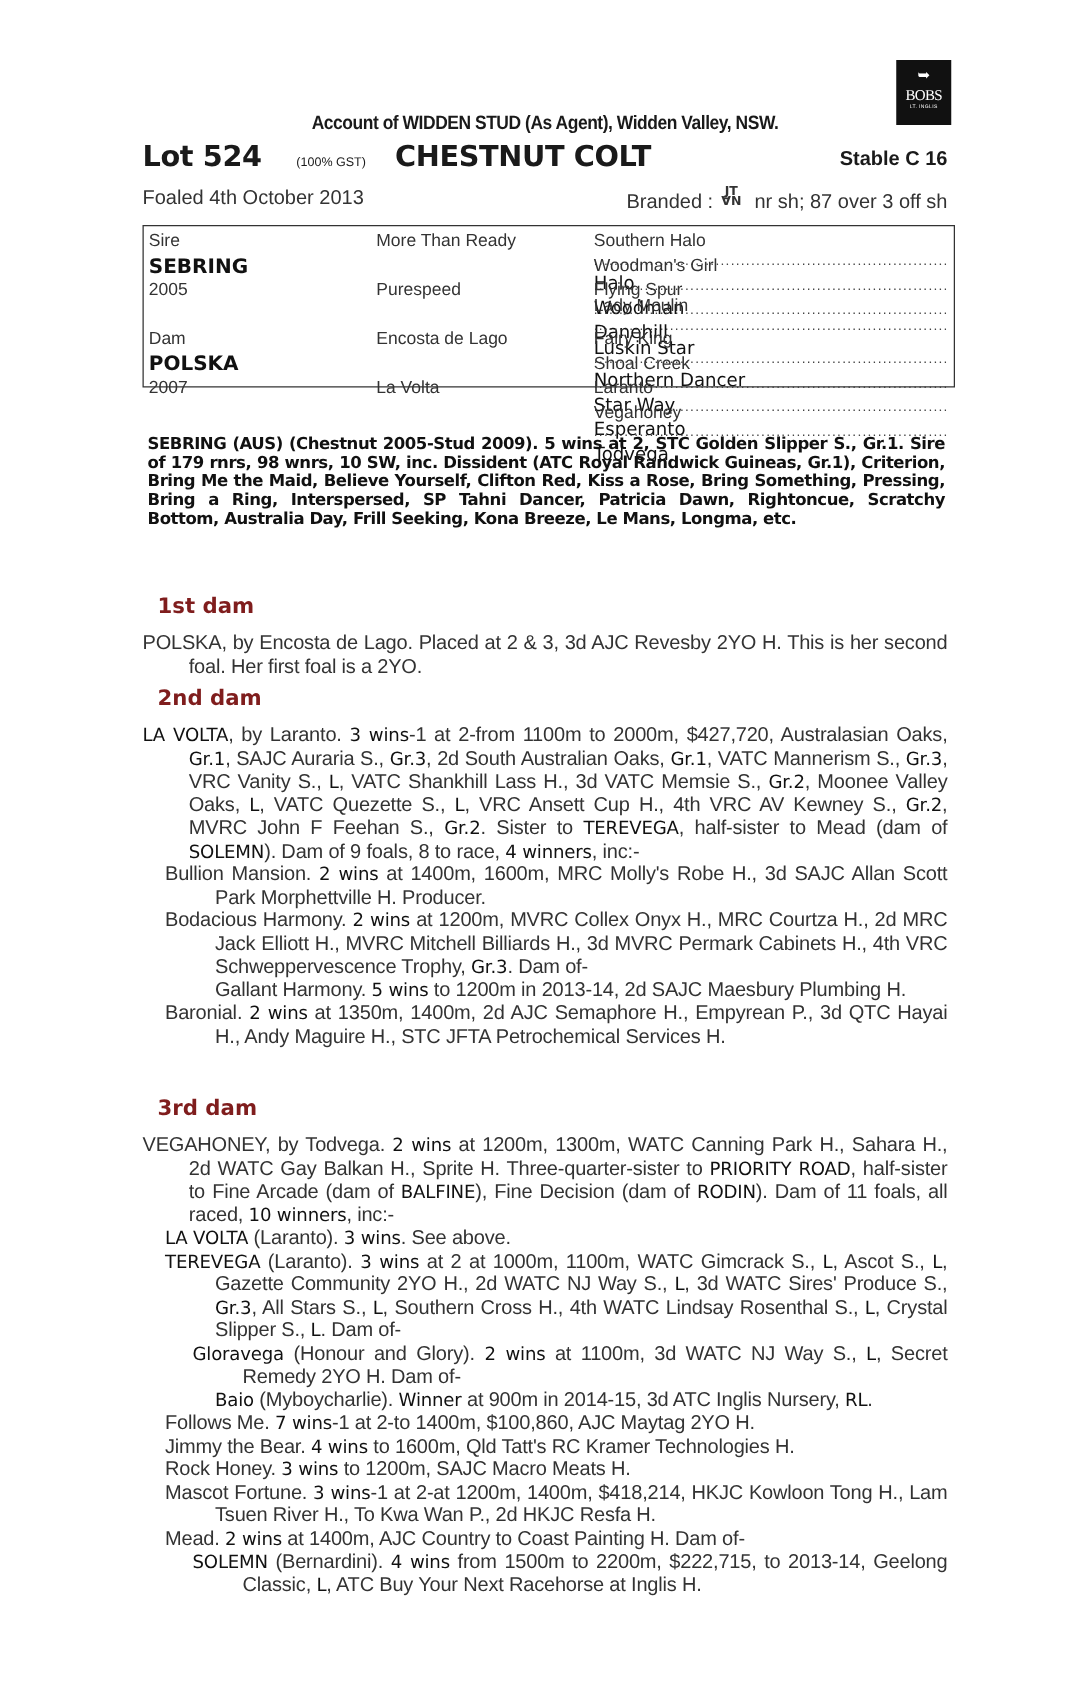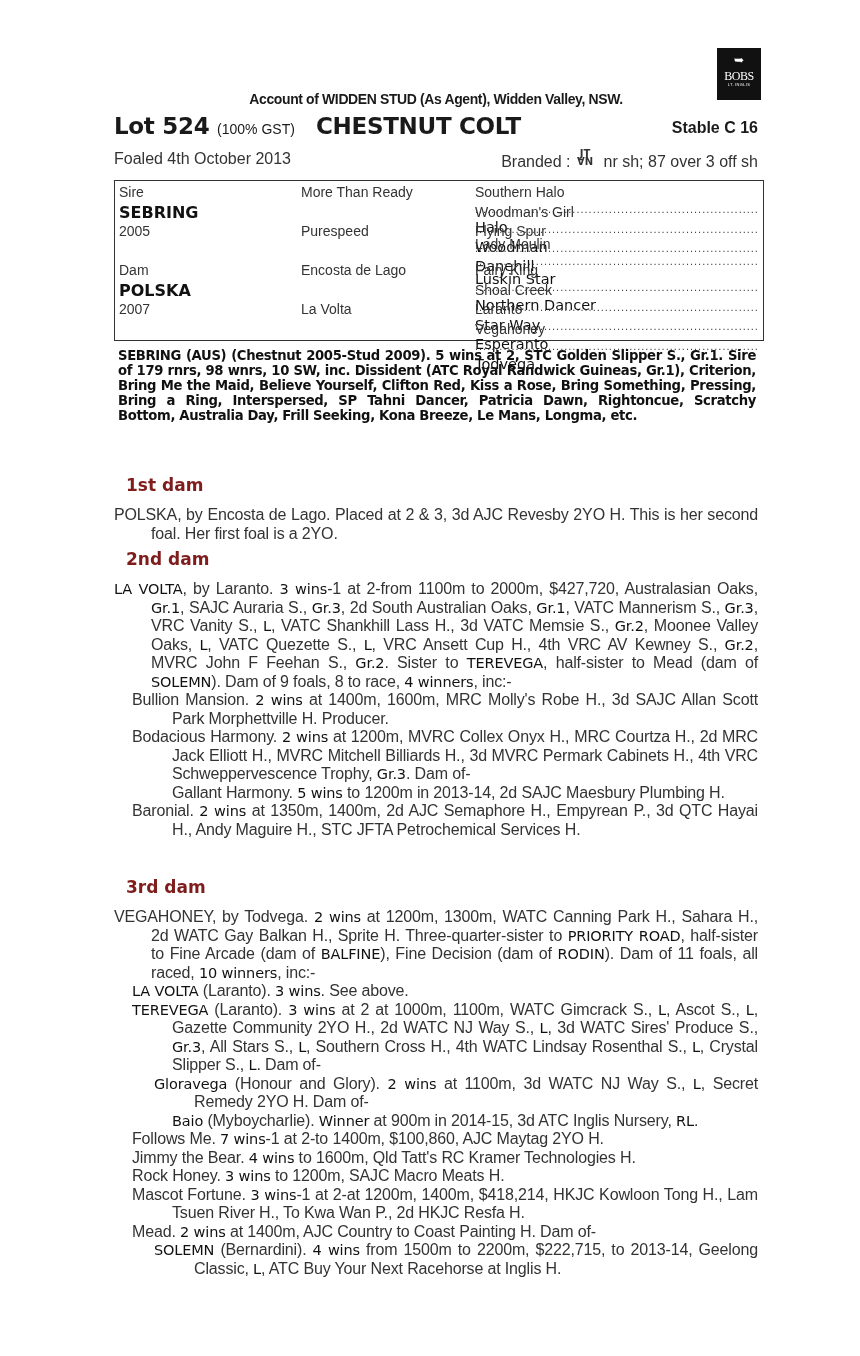--- a/index.html
+++ b/index.html
@@ -14,31 +14,31 @@
   .logo .bird { display: block; margin-top: 6px; font-size: 12px; line-height: 12px; }
   .logo .bobs { display: block; font-family: "Liberation Serif", serif; font-size: 12px; line-height: 12px; letter-spacing: -0.5px; margin-top: 4px; }
   .logo .sub { display: block; font-size: 4px; line-height: 6px; letter-spacing: 0.3px; }
 
   .account {
     position: absolute; left: 114px; top: 90px; width: 644px; text-align: center;
     font-weight: bold; font-size: 15.5px; letter-spacing: -0.4px; transform: scaleX(0.9); transform-origin: 50% 0;
   }
   .lotline { position: absolute; left: 114px; top: 113px; width: 644px; height: 30px; }
   .lot { position: absolute; left: 0; top: 0; font-weight: 900; font-size: 23px; font-family: "DejaVu Sans", sans-serif; letter-spacing: -0.3px; }
-  .gst { font-weight: normal; font-family: "Liberation Sans", sans-serif; font-size: 14px; letter-spacing: 0; }
+  .gst { font-weight: normal; font-family: "Liberation Sans", sans-serif; font-size: 10px; letter-spacing: 0; margin-left: 20px; }
   .colt { position: absolute; left: 202px; top: 0; font-weight: 900; font-size: 23px; font-family: "DejaVu Sans", sans-serif; letter-spacing: -0.3px; }
   .stable { position: absolute; right: 0; top: 6px; font-weight: bold; font-size: 16px; font-family: Liberation Sans, sans-serif; }
 
   .foalline { position: absolute; left: 114px; top: 150px; width: 644px; height: 22px; font-size: 16px; color: #333; }
   .foaled { position: absolute; left: 0; top: 0; }
   .branded { position: absolute; right: 0; top: 0; white-space: nowrap; }
   .brandmark { display: inline-block; font-weight: bold; font-size: 10px; line-height: 8px; vertical-align: 2px; text-align: center; margin: 0 6px 16px 2px; font-family: "DejaVu Sans", sans-serif; }
 
   .ped {
-    position: absolute; left: 114px; top: 180px; width: 650px; height: 161px;
+    position: absolute; left: 114px; top: 180px; width: 650px; height: 130px;
     border: 1.5px solid #333; box-sizing: border-box;
   }
   .ped .row { position: absolute; left: 0; height: 19.5px; width: 100%; font-size: 14px; color: #333; }
   .ped .c1 { position: absolute; left: 4px; }
   .ped .c1.bold { font-family: "DejaVu Sans", sans-serif; font-weight: 900; font-size: 16px; color: #111; top: -1px; }
   .ped .c2 { position: absolute; left: 186px; }
   .ped .c3 { position: absolute; left: 360px; right: 6px; display: flex; flex-direction: column; }
   .ped .c3 .a { white-space: nowrap; }
   .ped .c3 .dots { flex: 1; overflow: hidden; white-space: nowrap; letter-spacing: 1px; color: #444; font-size: 11px; line-height: 19px; }
   .ped .c3 .dots::after { content: "......................................................................................................................"; }

